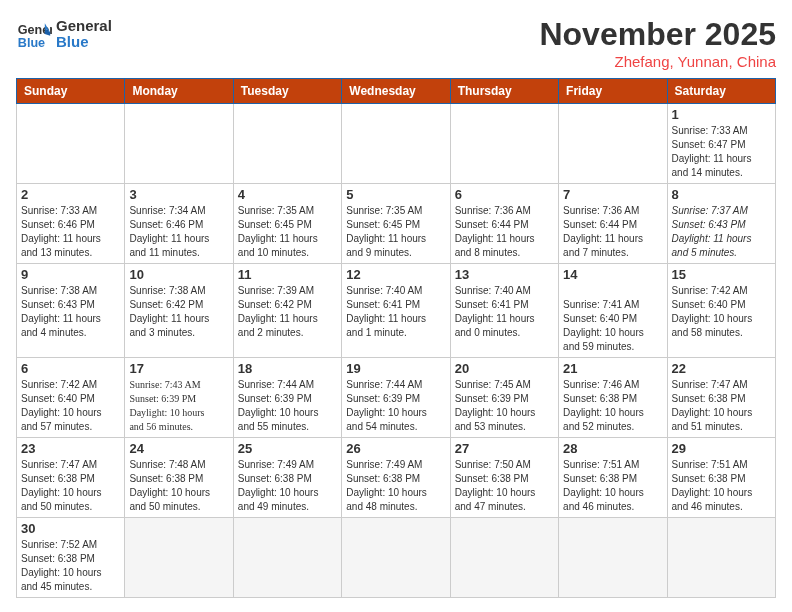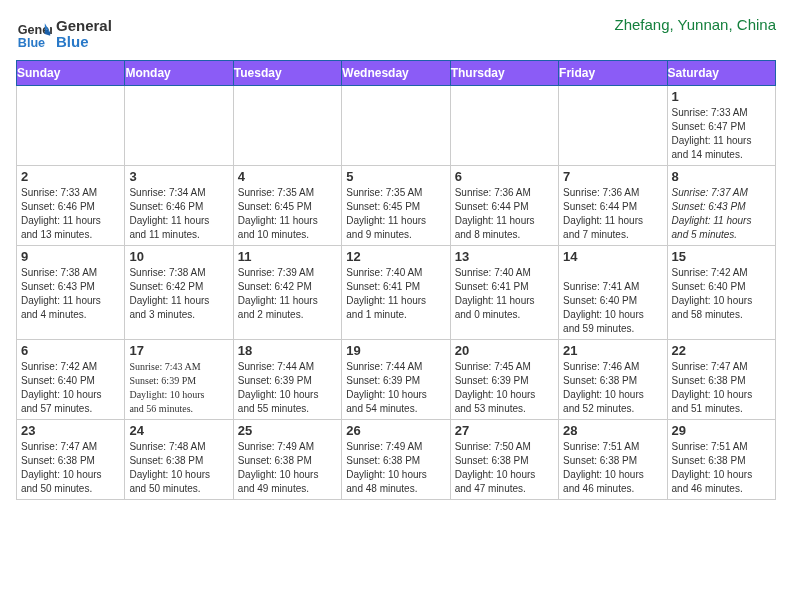--- a/index.html
+++ b/index.html
@@ -28,33 +28,33 @@
     .title-section {
       text-align: right;
     }
     .month-title {
       font-size: 32px;
       font-weight: bold;
       color: #333;
     }
     .location {
       font-size: 15px;
-      color: #15803d;
+      color: #ef4444;
     }
     .calendar {
       width: 100%;
       border-collapse: collapse;
       border: 1px solid #ccc;
     }
     .calendar th {
-      background: #8b5cf6;
+      background: #c2410c;
       color: #fff;
       font-size: 12px;
       font-weight: bold;
-      padding: 5px 0;
+      padding: 5px 7px;
       text-align: left;
       border: 1px solid #1e62a8;
     }
     .calendar td {
       border: 1px solid #ccc;
       vertical-align: top;
       padding: 3px 4px;
       width: calc(100% / 7);
       min-height: 80px;
       font-size: 10px;
@@ -92,20 +92,21 @@
       <text x="2" y="34" font-size="14" font-weight="bold" fill="#2979c8">Blue</text>
       <polygon points="32,8 38,18 32,14" fill="#2979c8"></polygon>
       <polygon points="32,14 38,18 38,22 32,20" fill="#1a5fa8"></polygon>
     </svg>
     <div>
       <div style="font-size:15px;font-weight:bold;color:#333;line-height:1.1;">General</div>
       <div style="font-size:15px;font-weight:bold;color:#2979c8;line-height:1.1;">Blue</div>
     </div>
   </div>
   <div class="title-section">
+    <div class="month-title">November 2025</div>
     <div class="location">Zhefang, Yunnan, China</div>
   </div>
 </div>
 
 <table class="calendar">
   <thead>
     <tr>
     <th>Sunday</th>
         <th>Monday</th>
         <th>Tuesday</th>
@@ -328,14 +329,29 @@
 and 46 minutes.</div>
         </td>
         <td>
           <div class="day-number">29</div>
           <div class="day-info" style="white-space: pre-line;">Sunrise: 7:51 AM
 Sunset: 6:38 PM
 Daylight: 10 hours
 and 46 minutes.</div>
         </td>
       </tr>
+      <tr class="last-row">
+        <td class="has-data">
+          <div class="day-number">30</div>
+          <div class="day-info" style="white-space: pre-line;">Sunrise: 7:52 AM
+Sunset: 6:38 PM
+Daylight: 10 hours
+and 45 minutes.</div>
+        </td>
+        <td class="empty-cell"></td>
+        <td class="empty-cell"></td>
+        <td class="empty-cell"></td>
+        <td class="empty-cell"></td>
+        <td class="empty-cell"></td>
+        <td class="empty-cell"></td>
+      </tr>
     </tbody>
 </table>
 
 </body></html>

